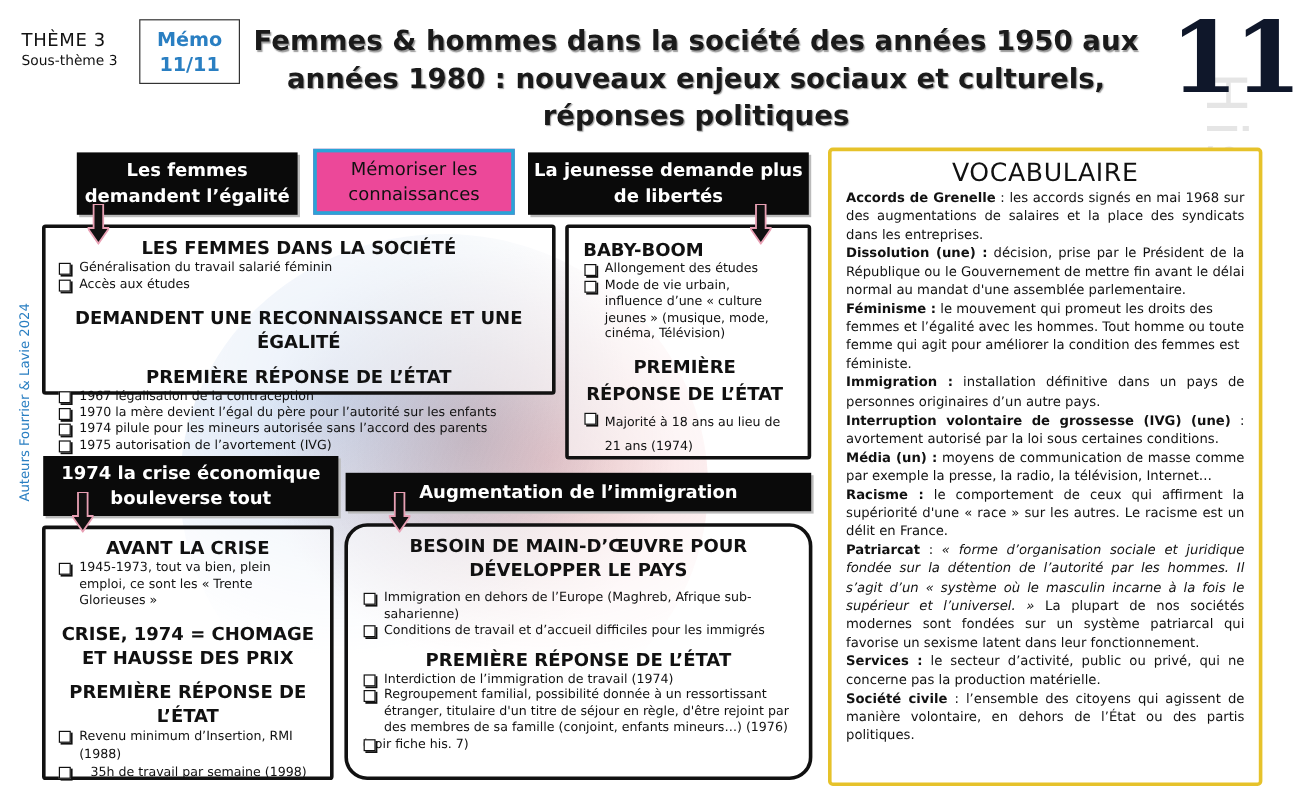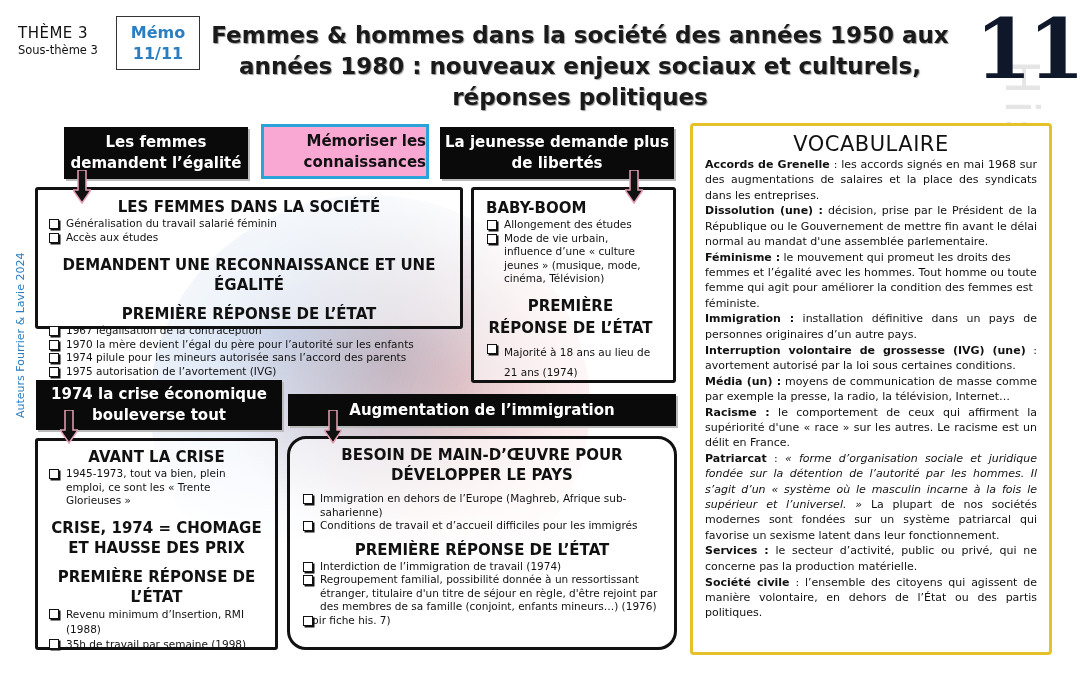--- a/index.html
+++ b/index.html
@@ -46,23 +46,23 @@
     writing-mode: vertical-rl; transform: rotate(180deg);
     font-size: 11px; color: #2a7fc2; z-index: 2; text-align: center;
   }
 
   .banner {
     position: absolute; background: #0a0a0a; color: #fff; font-weight: bold;
     text-align: center; display: flex; align-items: center; justify-content: center;
     box-shadow: 2px 2px 0 #bbb; z-index: 2; font-size: 15px; line-height: 21px;
   }
   .banner-outline {
-    position: absolute; background: #f9a8d4; color: #111; border: 3px solid #2aa4d8;
-    text-align: right; display: flex; align-items: center; justify-content: center;
-    font-weight: bold; font-size: 15px; line-height: 21px; z-index: 2;
+    position: absolute; background: #ec4899; color: #111; border: 3px solid #2aa4d8;
+    text-align: center; display: flex; align-items: center; justify-content: center;
+    font-weight: normal; font-size: 15px; line-height: 21px; z-index: 2;
   }
 
   .box {
     position: absolute; border: 3px solid #111; border-radius: 3px;
     background: rgba(255,255,255,0.55); z-index: 1; padding: 6px 10px;
   }
   .box h3 { font-size: 15px; font-weight: bold; text-align: center; line-height: 20px; }
   .box h3.left { text-align: left; }
   .box ul { list-style: none; }
   .box li {
@@ -160,21 +160,21 @@
 
 <div class="box" style="left:35px; top:438px; width:243px; height:212px; padding:6px 10px;">
   <h3>AVANT LA CRISE</h3>
   <ul>
     <li><span class="cb"></span><span>1945-1973, tout va bien, plein emploi, ce sont les « Trente Glorieuses »</span></li>
   </ul>
   <h3 style="margin-top:10px;">CRISE, 1974 = CHOMAGE ET HAUSSE DES PRIX</h3>
   <h3 style="margin-top:9px;">PREMIÈRE RÉPONSE DE L’ÉTAT</h3>
   <ul>
     <li style="line-height:15px;"><span class="cb"></span><span>Revenu minimum d’Insertion, RMI (1988)</span></li>
-    <li style="line-height:15px;"><span class="cb"></span><span>35h de travail par semaine (1998)</span></li>
+    <li style="line-height:15px;text-align:center;"><span class="cb"></span><span>35h de travail par semaine (1998)</span></li>
   </ul>
 </div>
 
 <div class="box" style="left:287px; top:436px; width:390px; height:214px; padding:6px 12px;border-radius:19px;">
   <h3>BESOIN DE MAIN-D’ŒUVRE POUR DÉVELOPPER LE PAYS</h3>
   <ul style="margin-top:7px;">
     <li><span class="cb"></span><span>Immigration en dehors de l’Europe (Maghreb, Afrique sub-saharienne)</span></li>
     <li><span class="cb"></span><span>Conditions de travail et d’accueil difficiles pour les immigrés</span></li>
   </ul>
   <h3 style="margin-top:7px;">PREMIÈRE RÉPONSE DE L’ÉTAT</h3>

